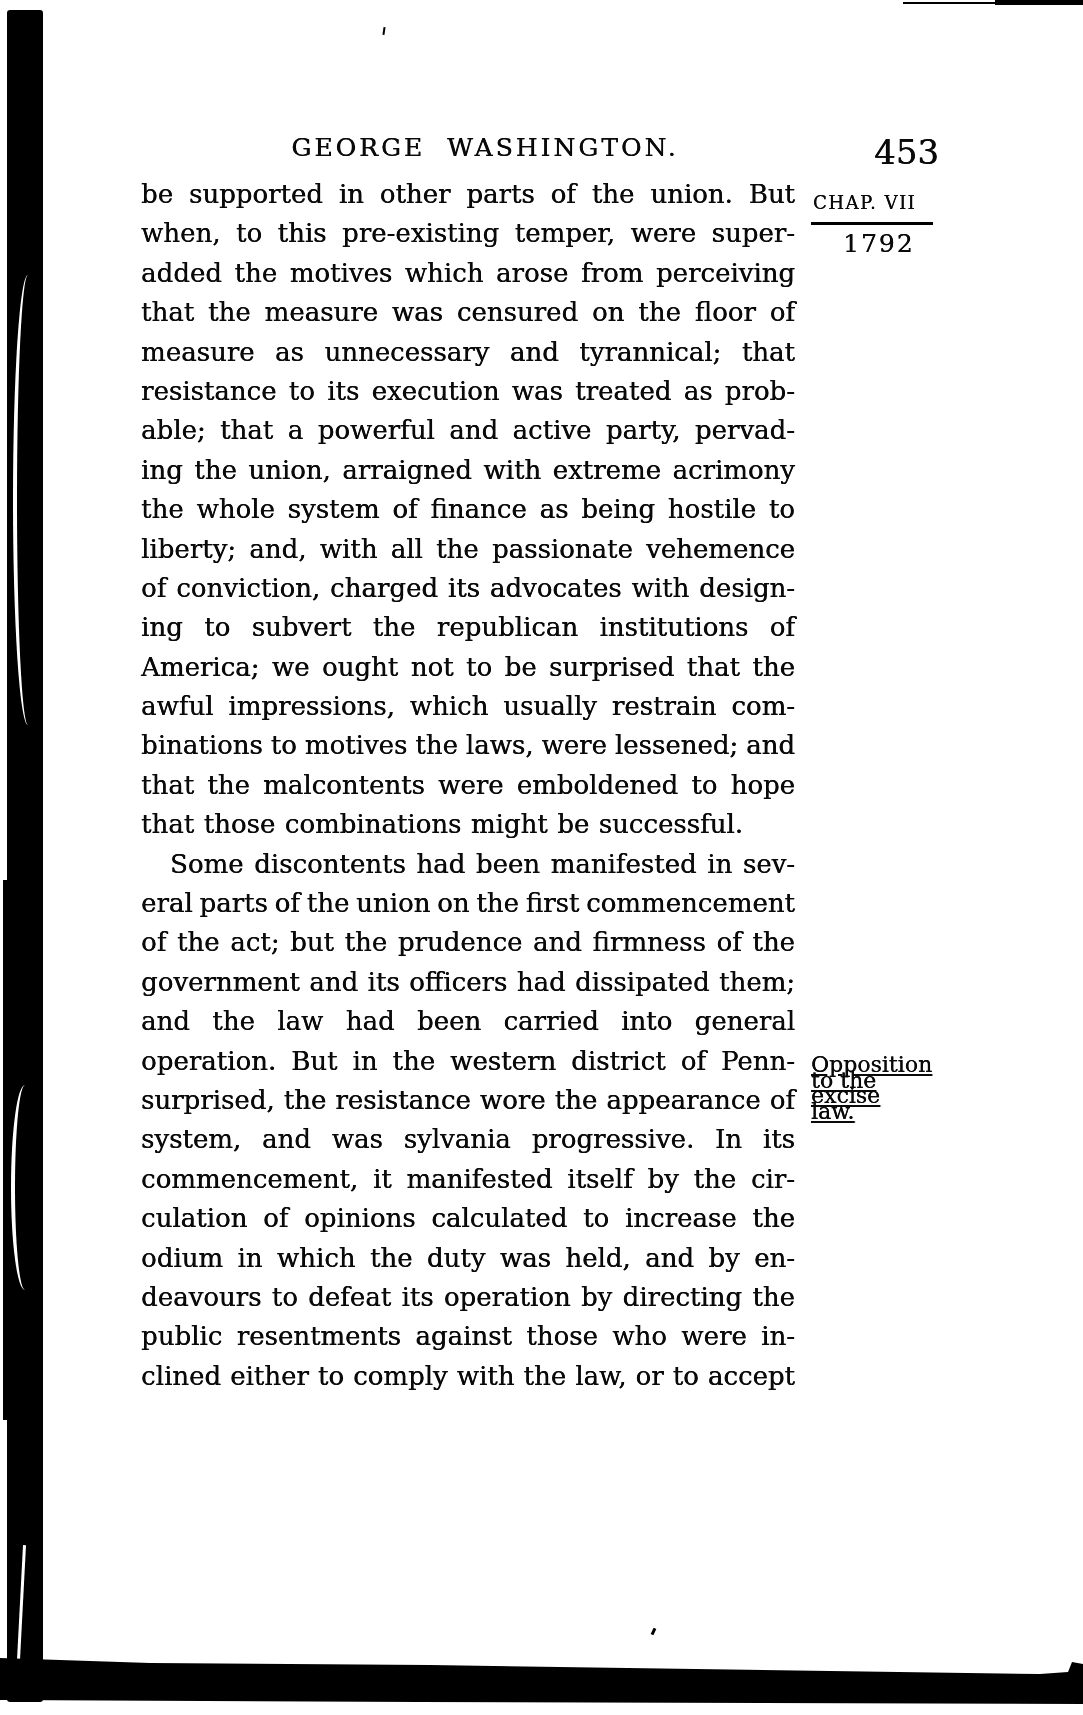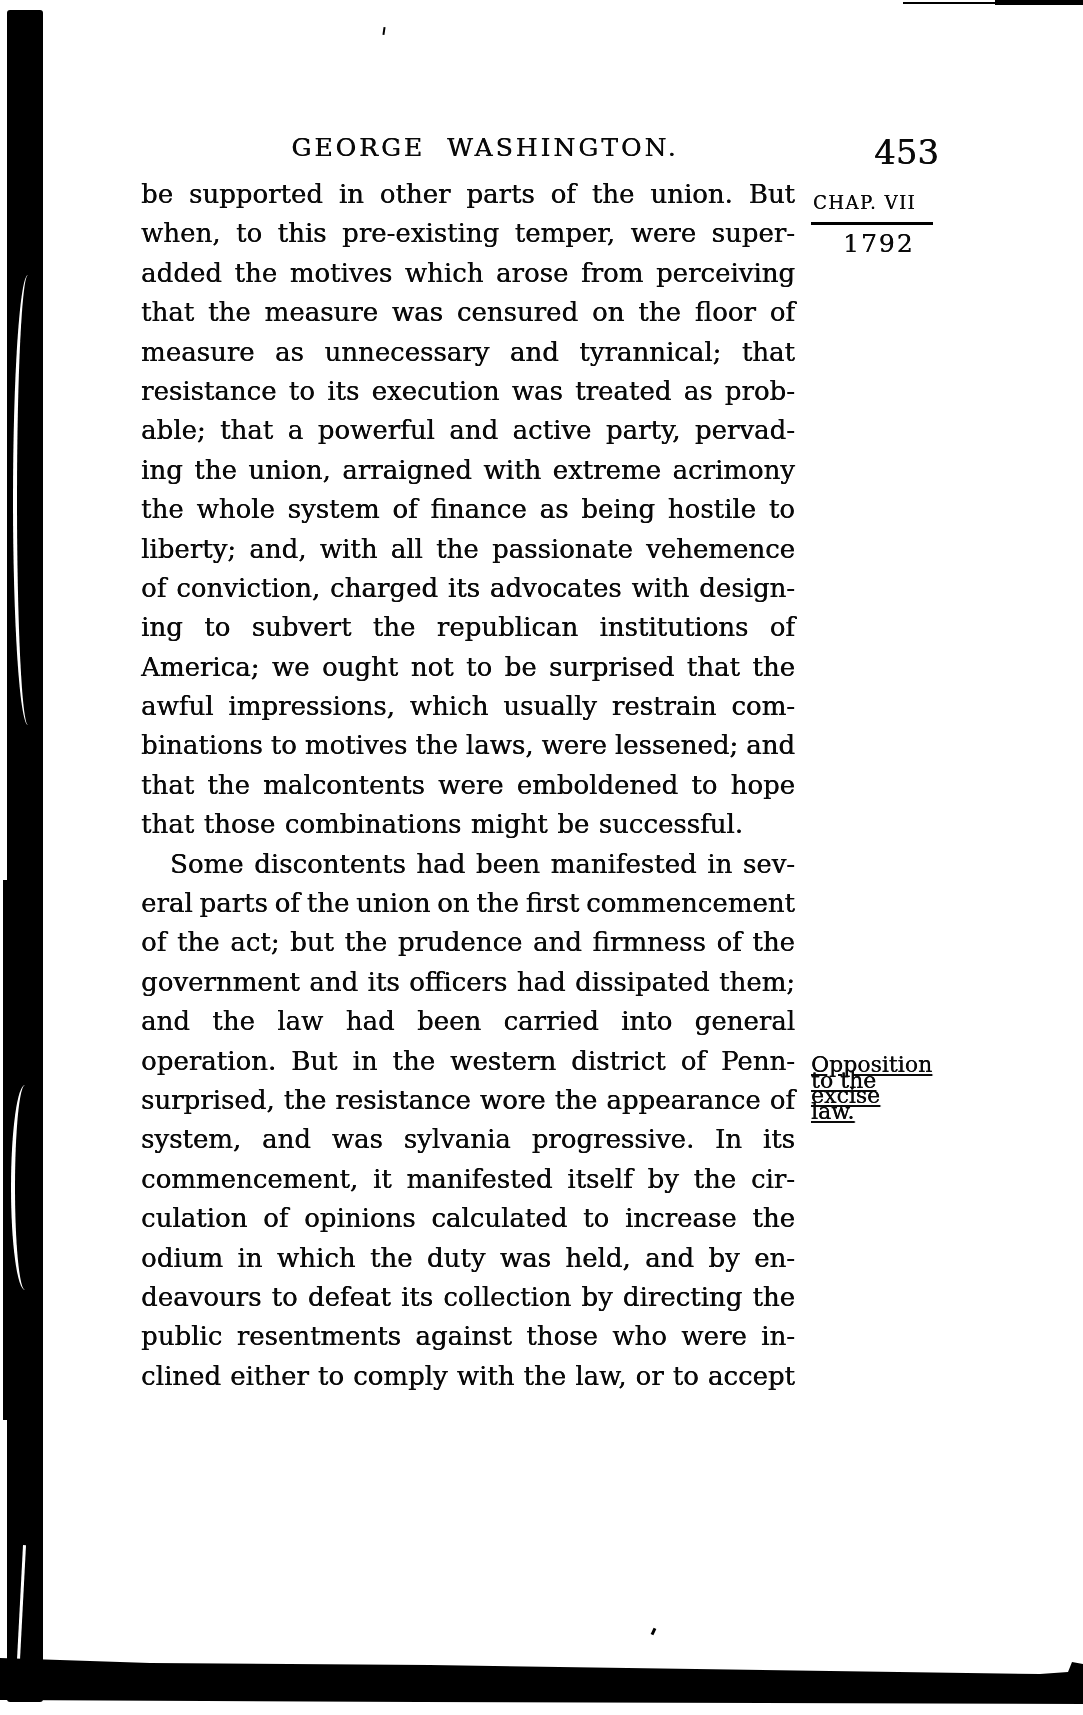--- a/index.html
+++ b/index.html
@@ -360,21 +360,21 @@
         <span>held,</span>
         <span>and</span>
         <span>by</span>
         <span>en-</span>
       </div>
       <div class="text-line">
         <span>deavours</span>
         <span>to</span>
         <span>defeat</span>
         <span>its</span>
-        <span>collection</span>
+        <span>operation</span>
         <span>by</span>
         <span>directing</span>
         <span>the</span>
       </div>
       <div class="text-line">
         <span>public</span>
         <span>resentments</span>
         <span>against</span>
         <span>those</span>
         <span>who</span>

